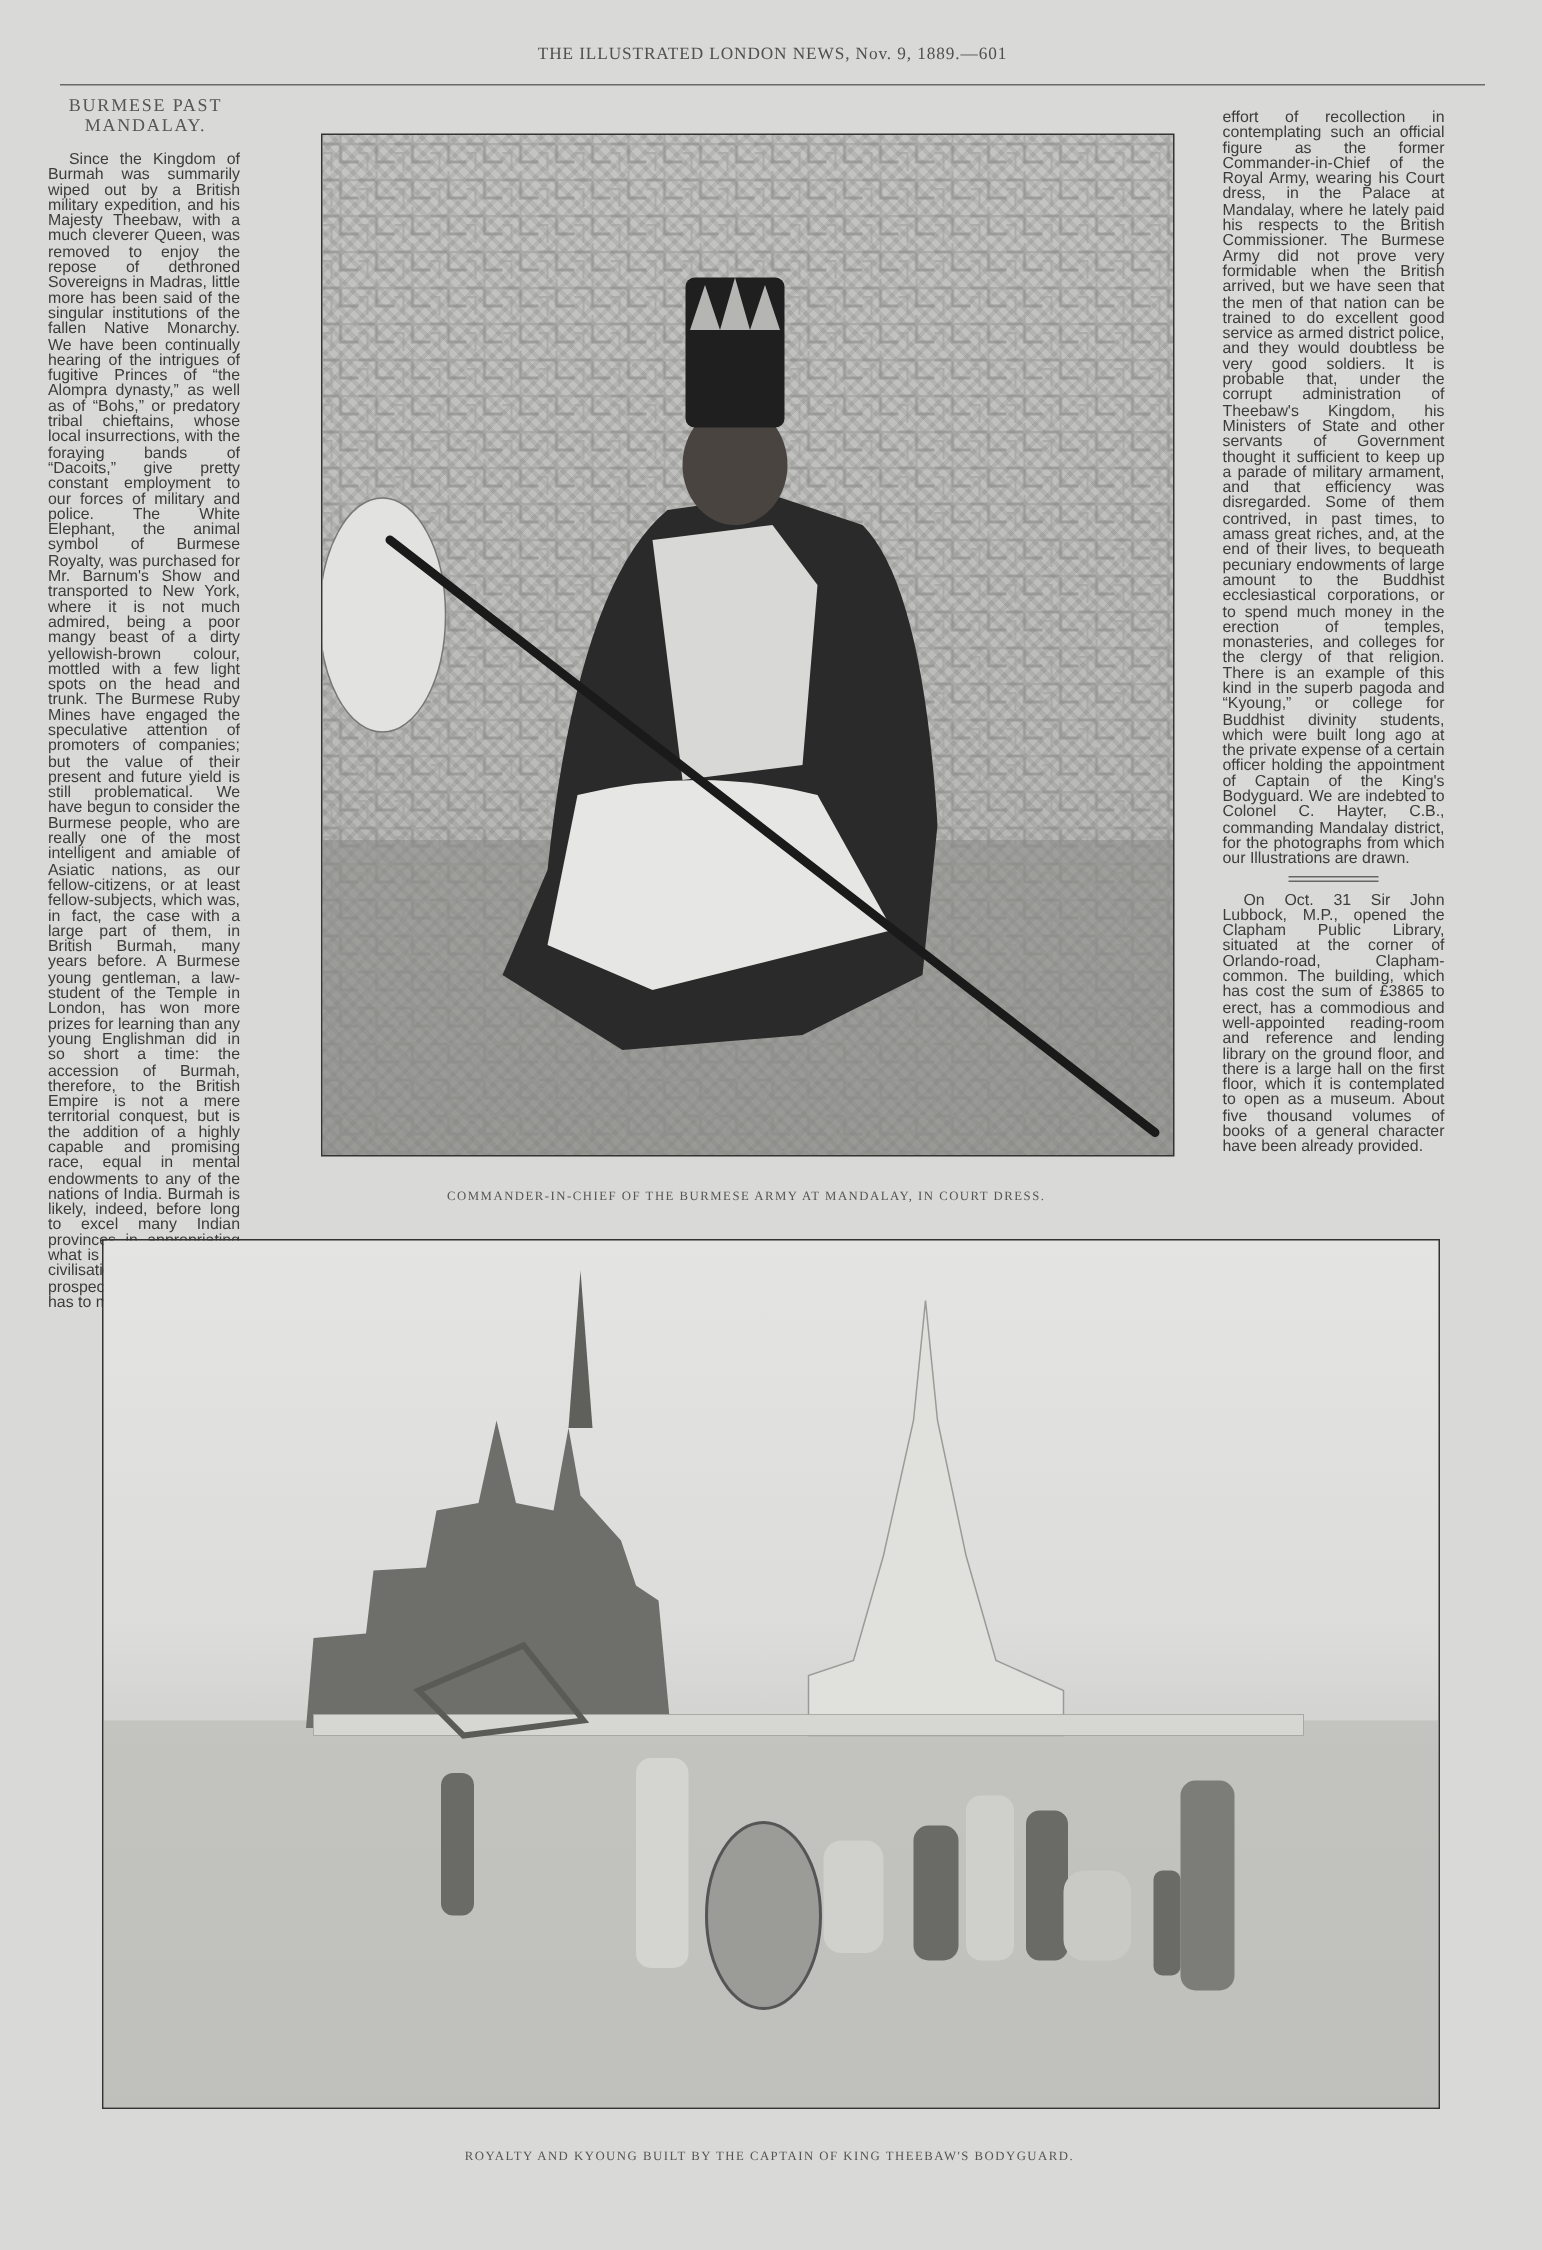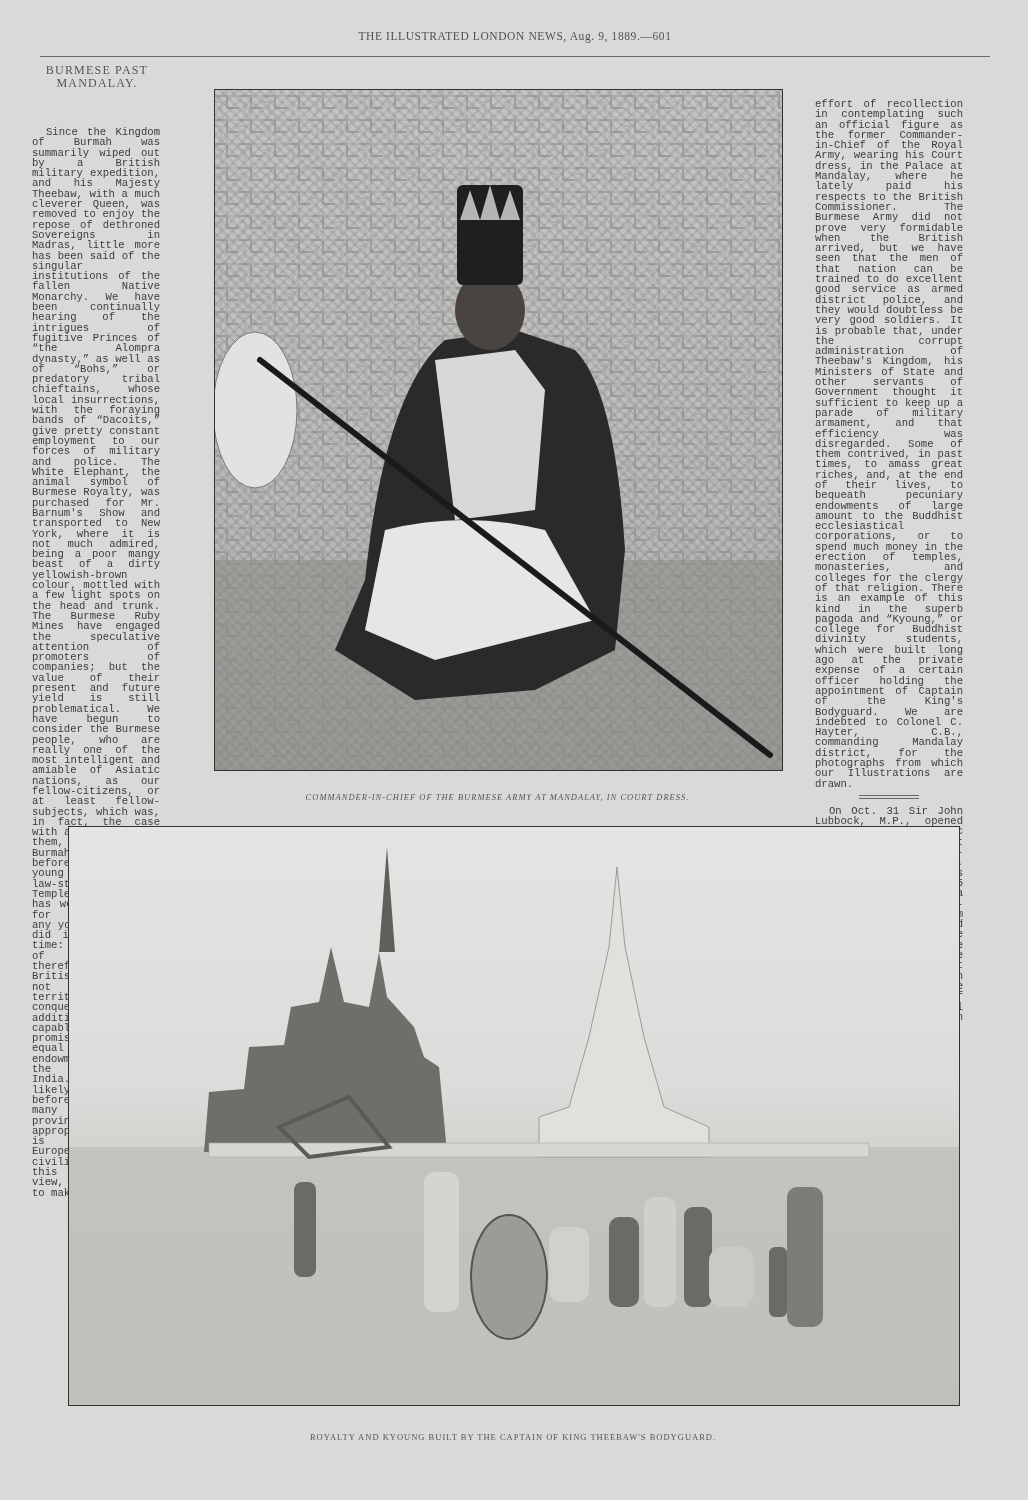--- a/index.html
+++ b/index.html
@@ -11,23 +11,23 @@
   }
   .masthead {
     position: absolute; left: 40px; top: 30px; width: 950px; height: 28px;
     text-align: center; font-family: "Liberation Serif", serif;
     font-size: 11.5px; letter-spacing: 0.6px; color: #505050;
   }
   .rule-top {
     position: absolute; left: 40px; top: 56px; width: 950px; height: 1px; background: #6a6a6a;
   }
   .col {
-    position: absolute; font-family: Liberation Mono, monospace;
+    position: absolute; font-family: Liberation Sans, sans-serif;
     font-size: 10.6px; line-height: 10.3px; color: #3c3c3c;
-    text-align: justify; hyphens: manual; margin-top: 26px;
+    text-align: justify; hyphens: manual;
   }
   .col-left { left: 32px; top: 101px; width: 128px; }
   .col-right { left: 815px; top: 73px; width: 148px; }
   .col p { margin: 0; }
   .col p.indent { text-indent: 14px; }
   .headline {
     position: absolute; left: 32px; top: 64px; width: 130px; text-align: center;
     font-family: "Liberation Serif", serif; font-size: 12px; line-height: 13px;
     letter-spacing: 1.2px; color: #555;
   }
@@ -43,29 +43,29 @@
       repeating-linear-gradient(-45deg, rgba(80,80,80,.10) 0 3px, rgba(255,255,255,.05) 3px 8px),
       linear-gradient(#bdbdbb, #b3b3b1 60%, #9f9f9d);
   }
   .photo-2 { left: 68px; top: 826px; width: 890px; height: 578px;
     background: linear-gradient(#e4e4e2 0%, #dcdcda 45%, #cfcfcc 60%, #c4c4c1 100%);
   }
   .caption {
     position: absolute; text-align: center; font-family: "Liberation Serif", serif;
     font-size: 8.5px; letter-spacing: 1px; color: #555;
   }
-  .caption-1 { left: 214px; top: 792px; width: 567px; font-style: italic; }
+  .caption-1 { left: 214px; top: 792px; width: 567px; }
   .caption-2 { left: 68px; top: 1432px; width: 890px; }
   svg { display: block; }
 </style>
 </head>
 <body>
 
 <div class="masthead">
-  <span>THE ILLUSTRATED LONDON NEWS, Aug. 9, 1889.—601</span>
+  <span>THE ILLUSTRATED LONDON NEWS, Nov. 9, 1889.—601</span>
 </div>
 <div class="rule-top"></div>
 
 <div class="headline">
   <div>BURMESE PAST</div>
   <div>MANDALAY.</div>
 </div>
 <div class="col col-left">
   <p class="indent">Since the Kingdom of Burmah was summarily wiped out by a British military expedition, and his Majesty Theebaw, with a much cleverer Queen, was removed to enjoy the repose of dethroned Sovereigns in Madras, little more has been said of the singular institutions of the fallen Native Monarchy. We have been continually hearing of the intrigues of fugitive Princes of “the Alompra dynasty,” as well as of “Bohs,” or predatory tribal chieftains, whose local insurrections, with the foraying bands of “Dacoits,” give pretty constant employment to our forces of military and police. The White Elephant, the animal symbol of Burmese Royalty, was purchased for Mr. Barnum's Show and transported to New York, where it is not much admired, being a poor mangy beast of a dirty yellowish-brown colour, mottled with a few light spots on the head and trunk. The Burmese Ruby Mines have engaged the speculative attention of promoters of companies; but the value of their present and future yield is still problematical. We have begun to consider the Burmese people, who are really one of the most intelligent and amiable of Asiatic nations, as our fellow-citizens, or at least fellow-subjects, which was, in fact, the case with a large part of them, in British Burmah, many years before. A Burmese young gentleman, a law-student of the Temple in London, has won more prizes for learning than any young Englishman did in so short a time: the accession of Burmah, therefore, to the British Empire is not a mere territorial conquest, but is the addition of a highly capable and promising race, equal in mental endowments to any of the nations of India. Burmah is likely, indeed, before long to excel many Indian provinces in appropriating what is useful in European civilisation. With this prospect in view, the mind has to make a slight</p>
 </div>

